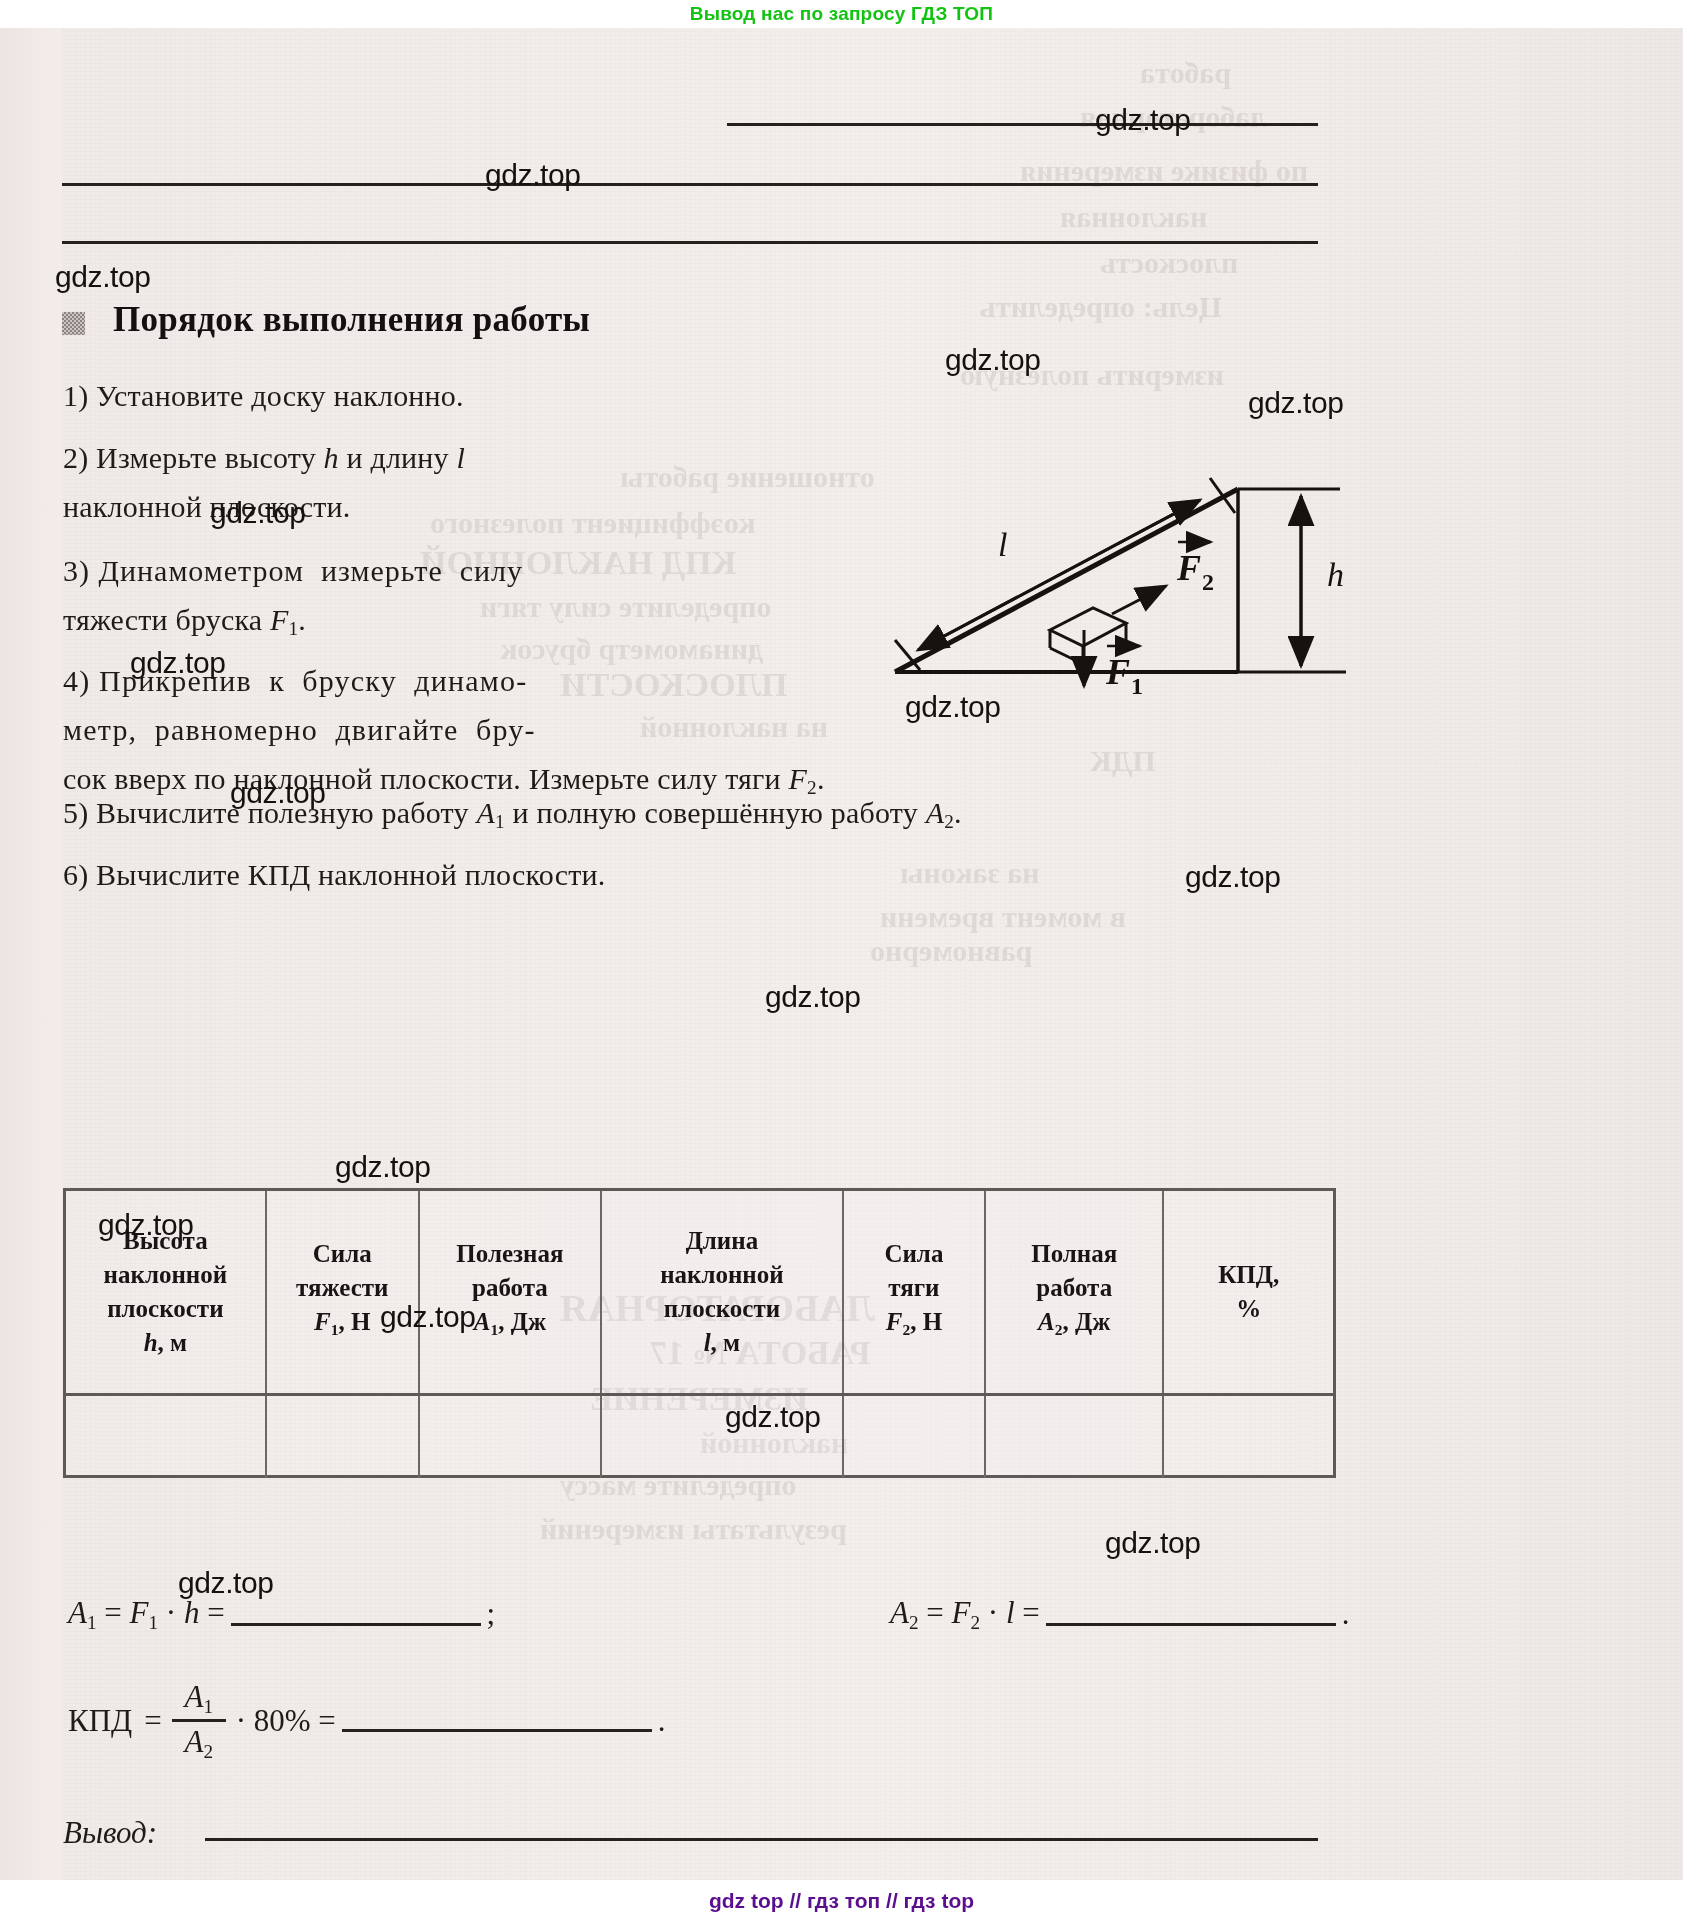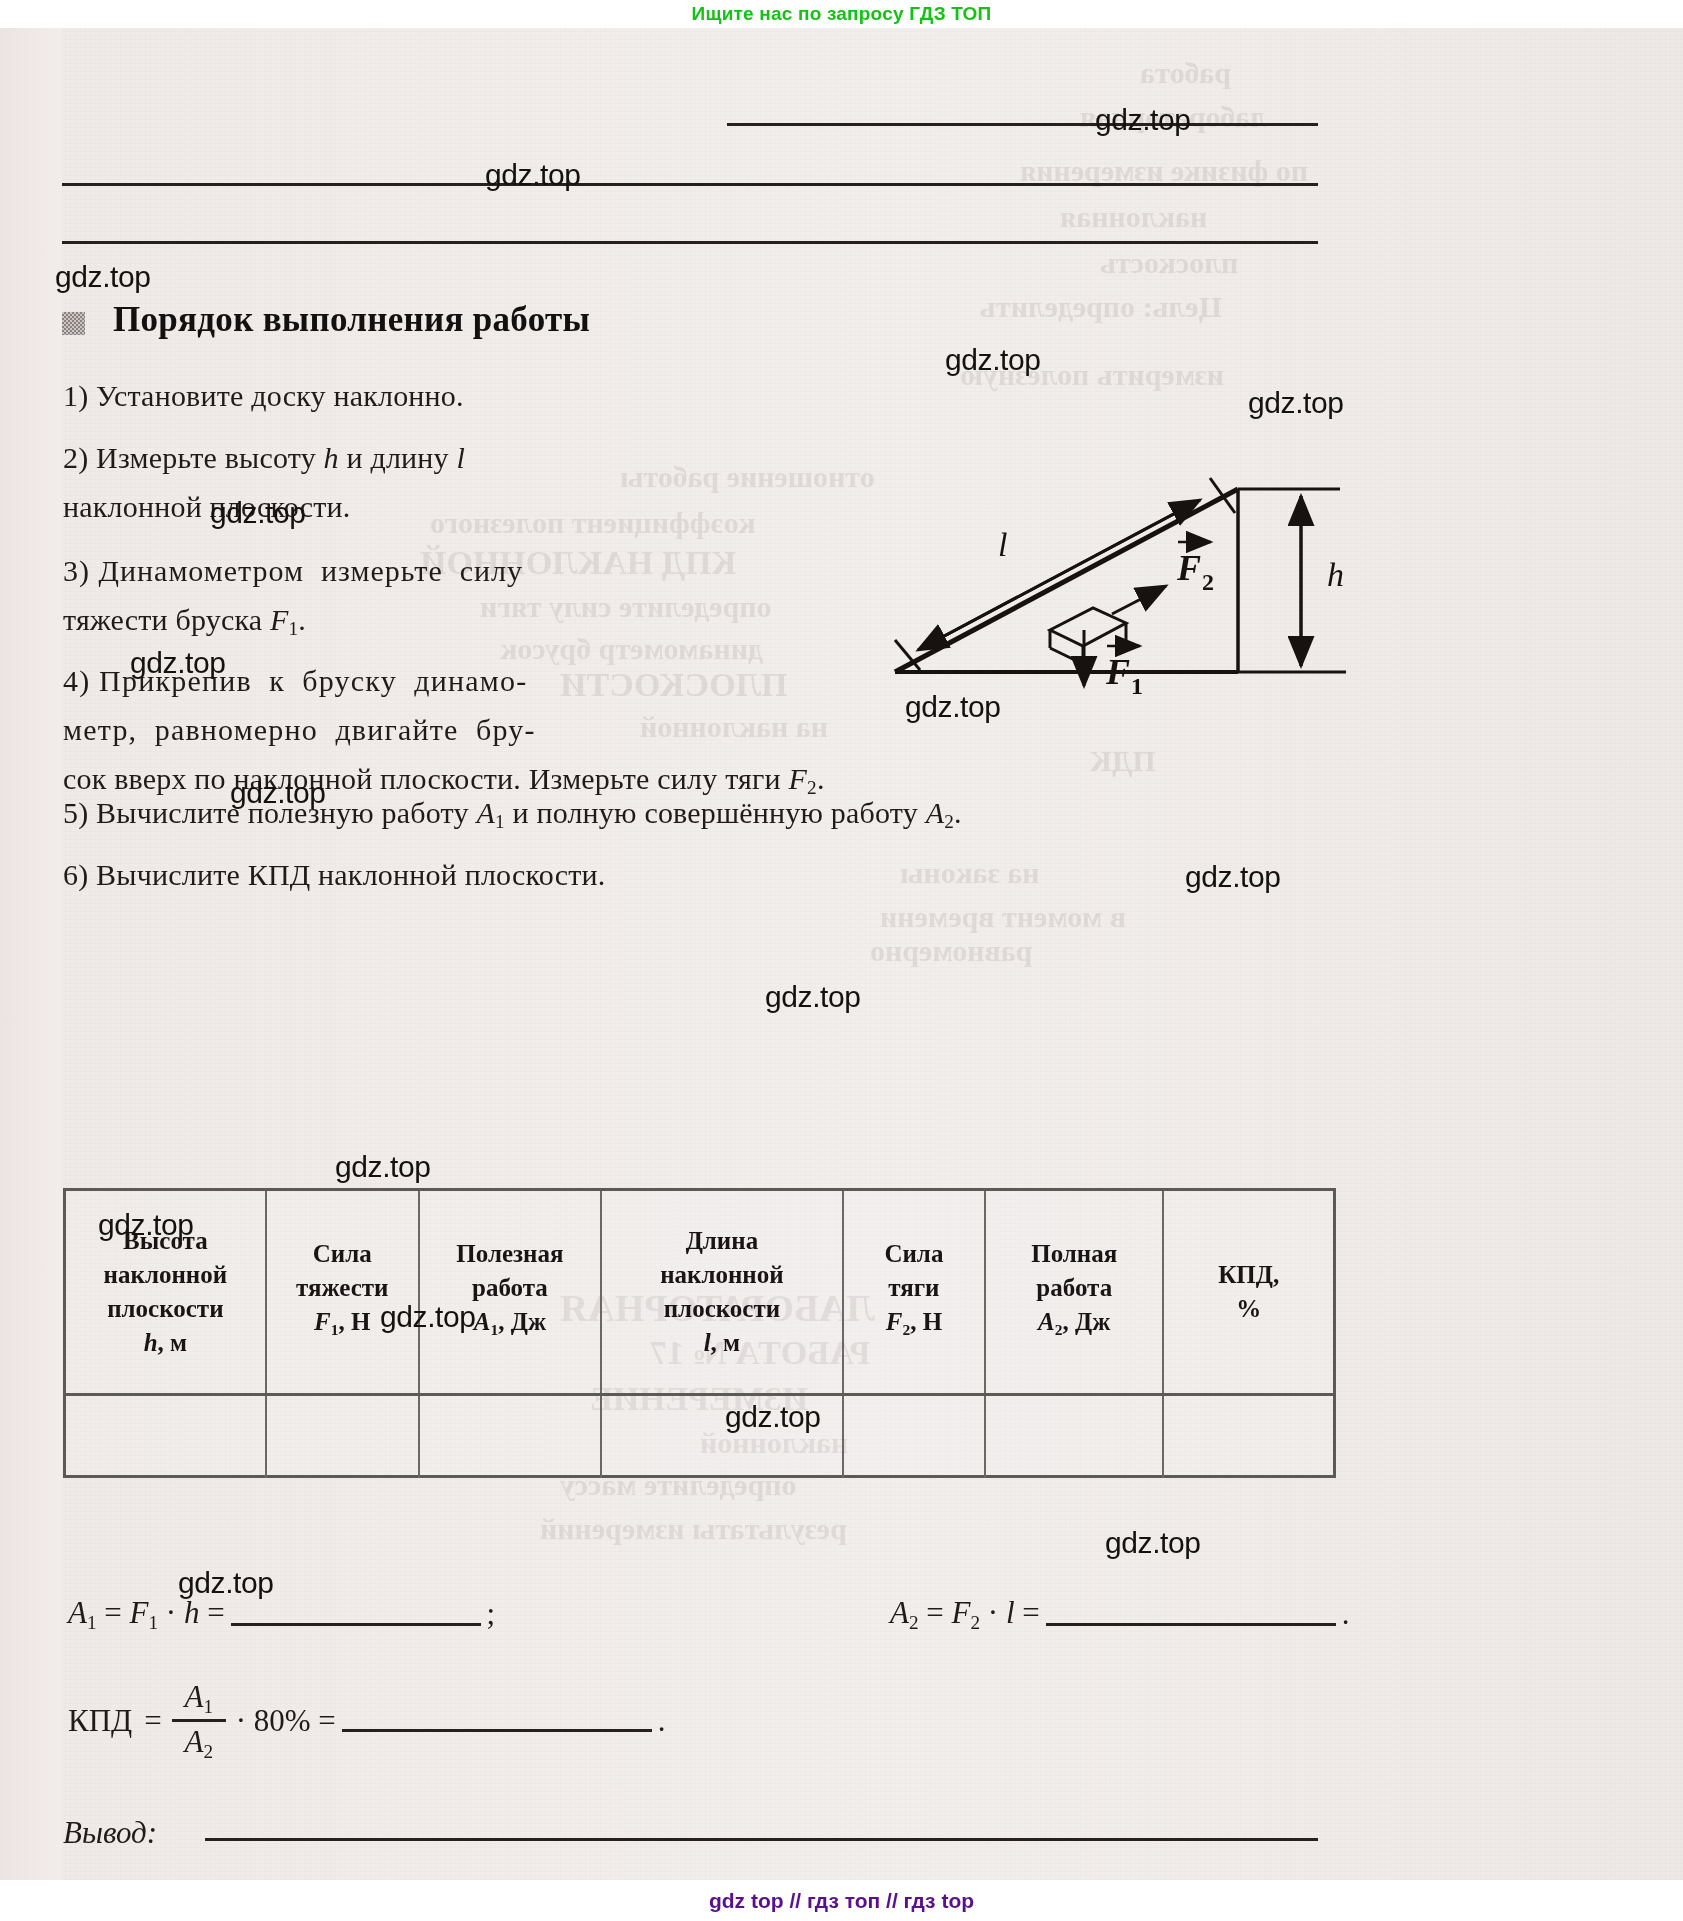--- a/index.html
+++ b/index.html
@@ -241,21 +241,21 @@
     left: 880px; top: 390px;
     width: 480px; height: 300px;
     z-index: 10;
   }
   .diag-svg { display: block; }
 </style>
 </head>
 <body>
 
 <div class="promo-top">
-  <span class="promo-top-text">Ищите нас по запросу ГДЗ ТОП</span>
+  <span class="promo-top-text">Вывод нас по запросу ГДЗ ТОП</span>
 </div>
 
 <div class="page">
 
   <div class="page-left-edge"></div>
 
   <div class="ghost" style="left:1140px; top:28px;  font-size:30px;">работа</div>
   <div class="ghost" style="left:1080px; top:72px;  font-size:30px;">лабораторная</div>
   <div class="ghost" style="left:1020px; top:126px; font-size:30px;">по физике измерения</div>
   <div class="ghost" style="left:1060px; top:172px; font-size:30px;">наклонная</div>

